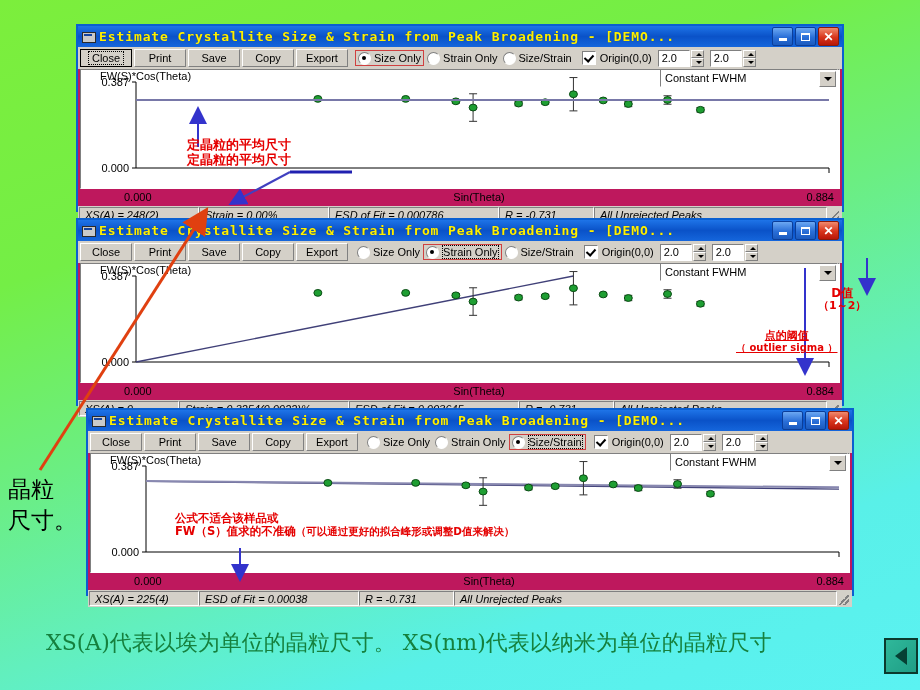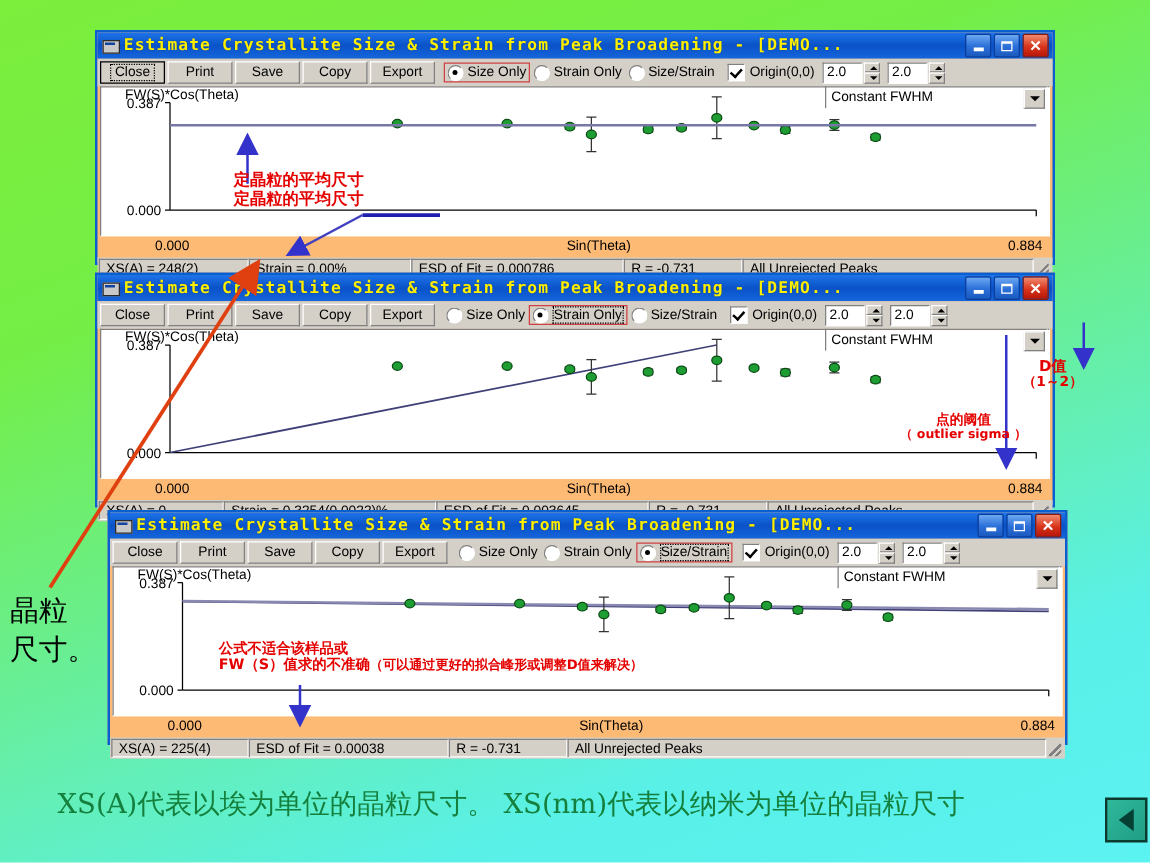--- a/index.html
+++ b/index.html
@@ -4,21 +4,21 @@
 <style>
   html,body{margin:0;padding:0;}
   body{
     width:920px;height:690px;overflow:hidden;
     font-family:"Liberation Sans", sans-serif;
     background:linear-gradient(160deg,#7CEE3C 0%,#74EE46 28%,#6BEE82 48%,#62EFBE 66%,#59F0E8 80%,#5BF2F2 100%);
     position:relative;
   }
 
   
-  .win{position:absolute;border:2px solid #0A5FD0;background:#fdba74;box-sizing:border-box;}
+  .win{position:absolute;border:2px solid #0A5FD0;background:#be185d;box-sizing:border-box;}
   .titlebar{
     height:21px;background:linear-gradient(180deg,#1E74E8 0%,#0A52C8 50%,#1566DC 100%);
     display:flex;align-items:center;padding:0 2px 0 3px;box-sizing:border-box;
   }
   .tb-icon{width:15px;height:14px;flex:0 0 auto;margin-right:3px;position:relative;}
   .tb-icon:before{
     content:"";position:absolute;left:1px;top:2px;width:12px;height:9px;
     border:1px solid #2A2A2A;background:#C9C9C9;
   }
   .tb-icon:after{
@@ -127,21 +127,21 @@
   }
 
   
   .statusbar{
     height:17px;background:#D4D0C8;display:flex;align-items:center;
     box-sizing:border-box;padding:1px 1px;gap:0px;
   }
   .scell{
     height:15px;border:1px solid;border-color:#808080 #FFFFFF #FFFFFF #808080;
     font-size:11px;display:flex;align-items:center;padding:0 5px;box-sizing:border-box;
-    white-space:nowrap;color:#000;
+    white-space:nowrap;color:#000;font-style:italic;
   }
   .scell.hl{border:1px solid #D01010;}
   .grip{margin-left:auto;width:14px;height:14px;position:relative;}
   .grip:after{
     content:"";position:absolute;right:2px;bottom:1px;width:10px;height:10px;
     background:
       linear-gradient(135deg,transparent 45%,#808080 45%,#808080 58%,transparent 58%),
       linear-gradient(135deg,transparent 70%,#808080 70%,#808080 83%,transparent 83%);
   }
 
@@ -553,21 +553,21 @@
 <div class="anno" style="left:187px;top:138px;font-size:13px;">
   <div>定晶粒的平均尺寸</div>
   <div>定晶粒的平均尺寸</div>
 </div>
 
 <div class="anno" style="left:818px;top:287px;font-size:12px;text-align:center;">
   <div>D值</div>
   <div style="font-size:11px;">（1～2）</div>
 </div>
 
-<div class="anno" style="left:720px;top:330px;font-size:11px;text-align:center;">
+<div class="anno" style="left:736px;top:330px;font-size:11px;text-align:center;text-decoration:underline;">
   <div>点的阈值</div>
   <div style="font-size:10px;">（ outlier sigma ）</div>
 </div>
 
 <div class="anno" style="left:175px;top:512px;font-size:11.5px;">
   <div>公式不适合该样品或</div>
   <div style="display:flex;align-items:baseline;">
     <span>FW（S）值求的不准确</span>
     <span style="font-size:10.5px;">（可以通过更好的拟合峰形或调整D值来解决）</span>
   </div>

